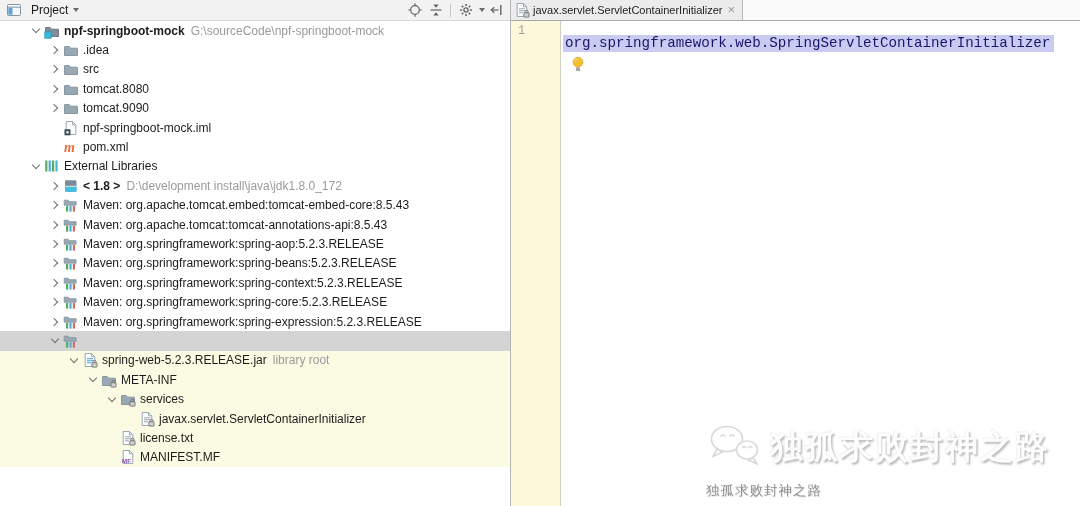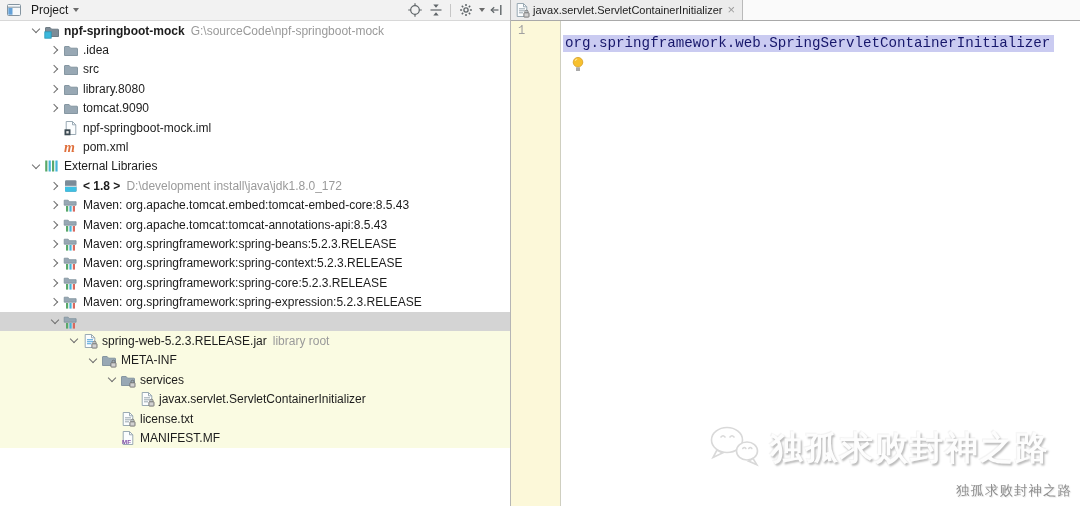--- a/index.html
+++ b/index.html
@@ -48,21 +48,21 @@
   .line-no{font-family:"Liberation Mono",monospace;font-size:12px;color:#a0a0a0;
            line-height:17px;padding:2px 0 0 7px;}
   .code-area{position:absolute;left:51px;top:0;right:0;}
   .code-line{height:17px;margin-top:14px;font-family:"Liberation Mono",monospace;
              font-size:14.2px;line-height:17px;color:#17176b;}
   .code-sel{background:#cacbf1;padding:0 4px 0 2px;display:inline-block;height:17px;margin-left:1px;}
   .bulb{margin:4px 0 0 9px;width:14px;height:16px;cursor:pointer;}
   .bulb svg{display:block;}
 
   
-  .watermark{position:absolute;right:8px;bottom:6px;text-align:right;pointer-events:none;}
+  .watermark{position:absolute;right:8px;bottom:6px;pointer-events:none;font-family:Liberation Mono, monospace;}
   .wm-main{display:flex;align-items:center;justify-content:flex-end;margin-right:22px;}
   .wm-logo{margin-right:6px;}
   .wm-title{font-size:33px;font-weight:bold;color:#fdfdfd;letter-spacing:2px;
             text-shadow:1.5px 1.5px 2px #bcbcbc,-1px -1px 1px #f2f2f2;}
   .wm-sub{font-size:13.5px;color:#8f8f8f;letter-spacing:1px;margin-top:9px;
           text-shadow:1px 1px 1px #e8e8e8;}
 </style>
 </head>
 <body>
 
@@ -153,21 +153,21 @@
         <div class="tree-row">
           <span class="indent" style="width: 22px;"></span>
           <span class="chev right">
             <i></i>
           </span>
           <span class="row-icon">
             <svg viewBox="0 0 16 16" width="16" height="16" xmlns="http://www.w3.org/2000/svg">
               <path d="M1.5 13.5V5c0-.3.2-.5.5-.5h4.1l1.5 1.7h6.4c.3 0 .5.2.5.5v6.8z" fill="#98a8b4" stroke="#7e909c" stroke-width="0.9"></path>
             </svg>
           </span>
-          <span class="row-label">library.8080</span>
+          <span class="row-label">tomcat.8080</span>
         </div>
         <div class="tree-row">
           <span class="indent" style="width: 22px;"></span>
           <span class="chev right">
             <i></i>
           </span>
           <span class="row-icon">
             <svg viewBox="0 0 16 16" width="16" height="16" xmlns="http://www.w3.org/2000/svg">
               <path d="M1.5 13.5V5c0-.3.2-.5.5-.5h4.1l1.5 1.7h6.4c.3 0 .5.2.5.5v6.8z" fill="#98a8b4" stroke="#7e909c" stroke-width="0.9"></path>
             </svg>
@@ -249,20 +249,35 @@
           </span>
           <span class="row-icon">
             <svg viewBox="0 0 16 16" width="16" height="16" xmlns="http://www.w3.org/2000/svg">
               <path d="M1.2 3.2h3.9l1.4 1.5h6.6v3.5H1.2z" fill="#98a8b4" stroke="#7e909c" stroke-width="0.8"></path>
               <rect x="3" y="9" width="2.2" height="5.6" fill="#59a869"></rect>
               <rect x="6.4" y="9" width="2.2" height="5.6" fill="#45b5d8"></rect>
               <rect x="9.8" y="9" width="2.2" height="5.6" fill="#d9695f"></rect>
             </svg>
           </span>
           <span class="row-label">Maven: org.apache.tomcat:tomcat-annotations-api:8.5.43</span>
+        </div>
+        <div class="tree-row">
+          <span class="indent" style="width: 22px;"></span>
+          <span class="chev right">
+            <i></i>
+          </span>
+          <span class="row-icon">
+            <svg viewBox="0 0 16 16" width="16" height="16" xmlns="http://www.w3.org/2000/svg">
+              <path d="M1.2 3.2h3.9l1.4 1.5h6.6v3.5H1.2z" fill="#98a8b4" stroke="#7e909c" stroke-width="0.8"></path>
+              <rect x="3" y="9" width="2.2" height="5.6" fill="#59a869"></rect>
+              <rect x="6.4" y="9" width="2.2" height="5.6" fill="#45b5d8"></rect>
+              <rect x="9.8" y="9" width="2.2" height="5.6" fill="#d9695f"></rect>
+            </svg>
+          </span>
+          <span class="row-label">Maven: org.springframework:spring-aop:5.2.3.RELEASE</span>
         </div>
         <div class="tree-row">
           <span class="indent" style="width: 22px;"></span>
           <span class="chev right">
             <i></i>
           </span>
           <span class="row-icon">
             <svg viewBox="0 0 16 16" width="16" height="16" xmlns="http://www.w3.org/2000/svg">
               <path d="M1.2 3.2h3.9l1.4 1.5h6.6v3.5H1.2z" fill="#98a8b4" stroke="#7e909c" stroke-width="0.8"></path>
               <rect x="3" y="9" width="2.2" height="5.6" fill="#59a869"></rect>

